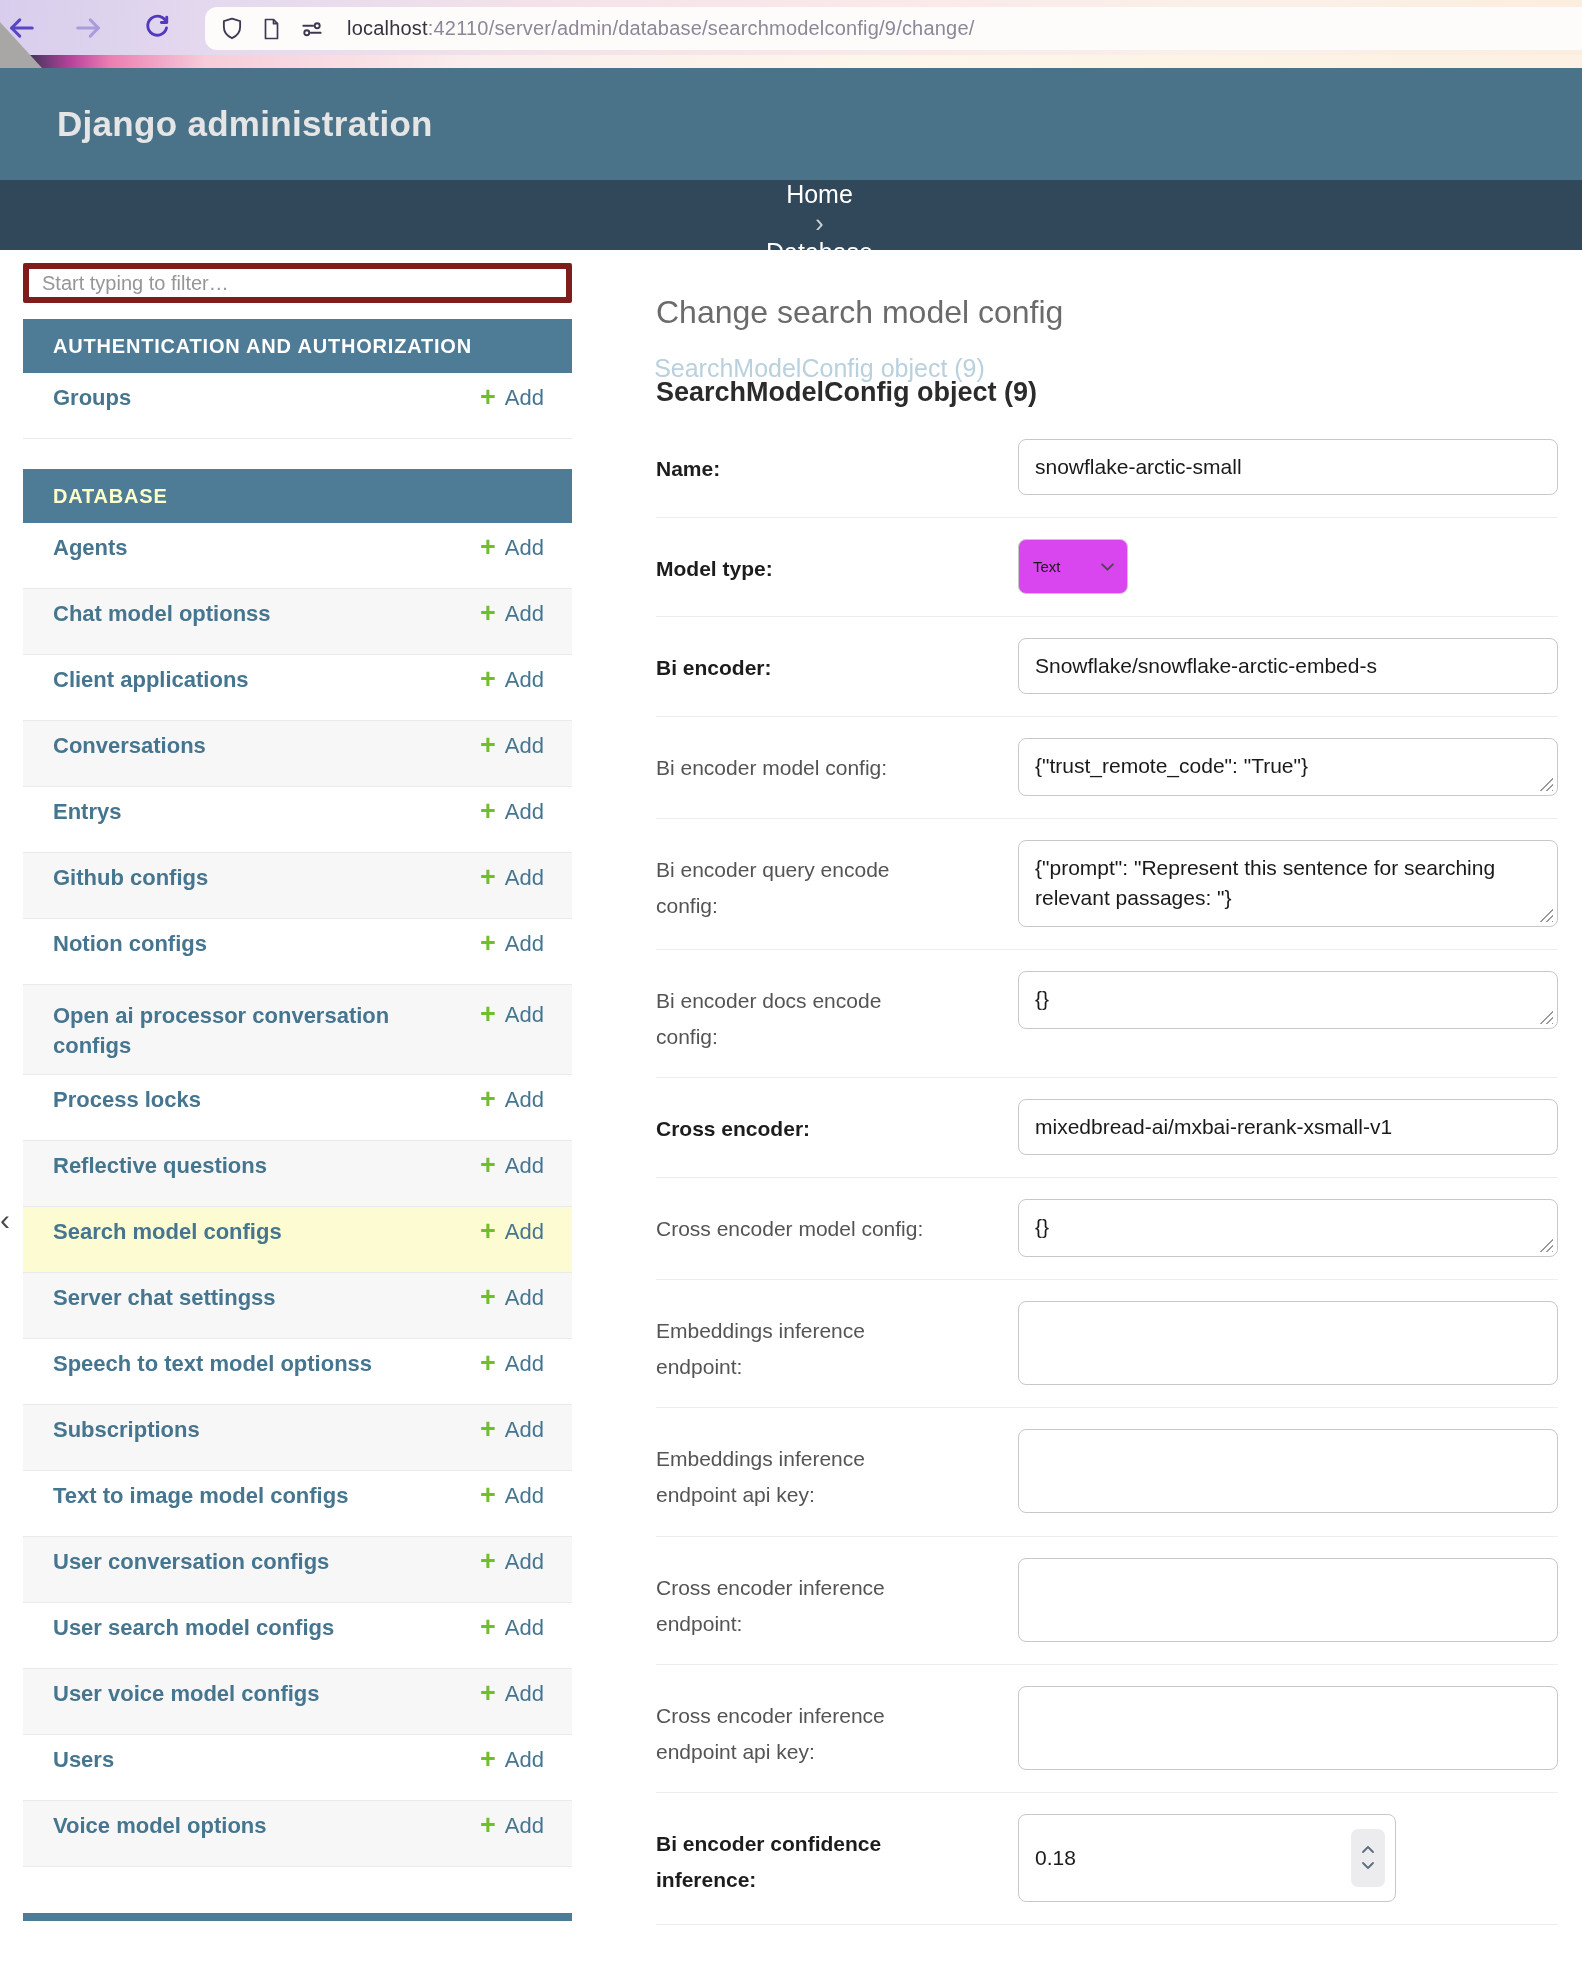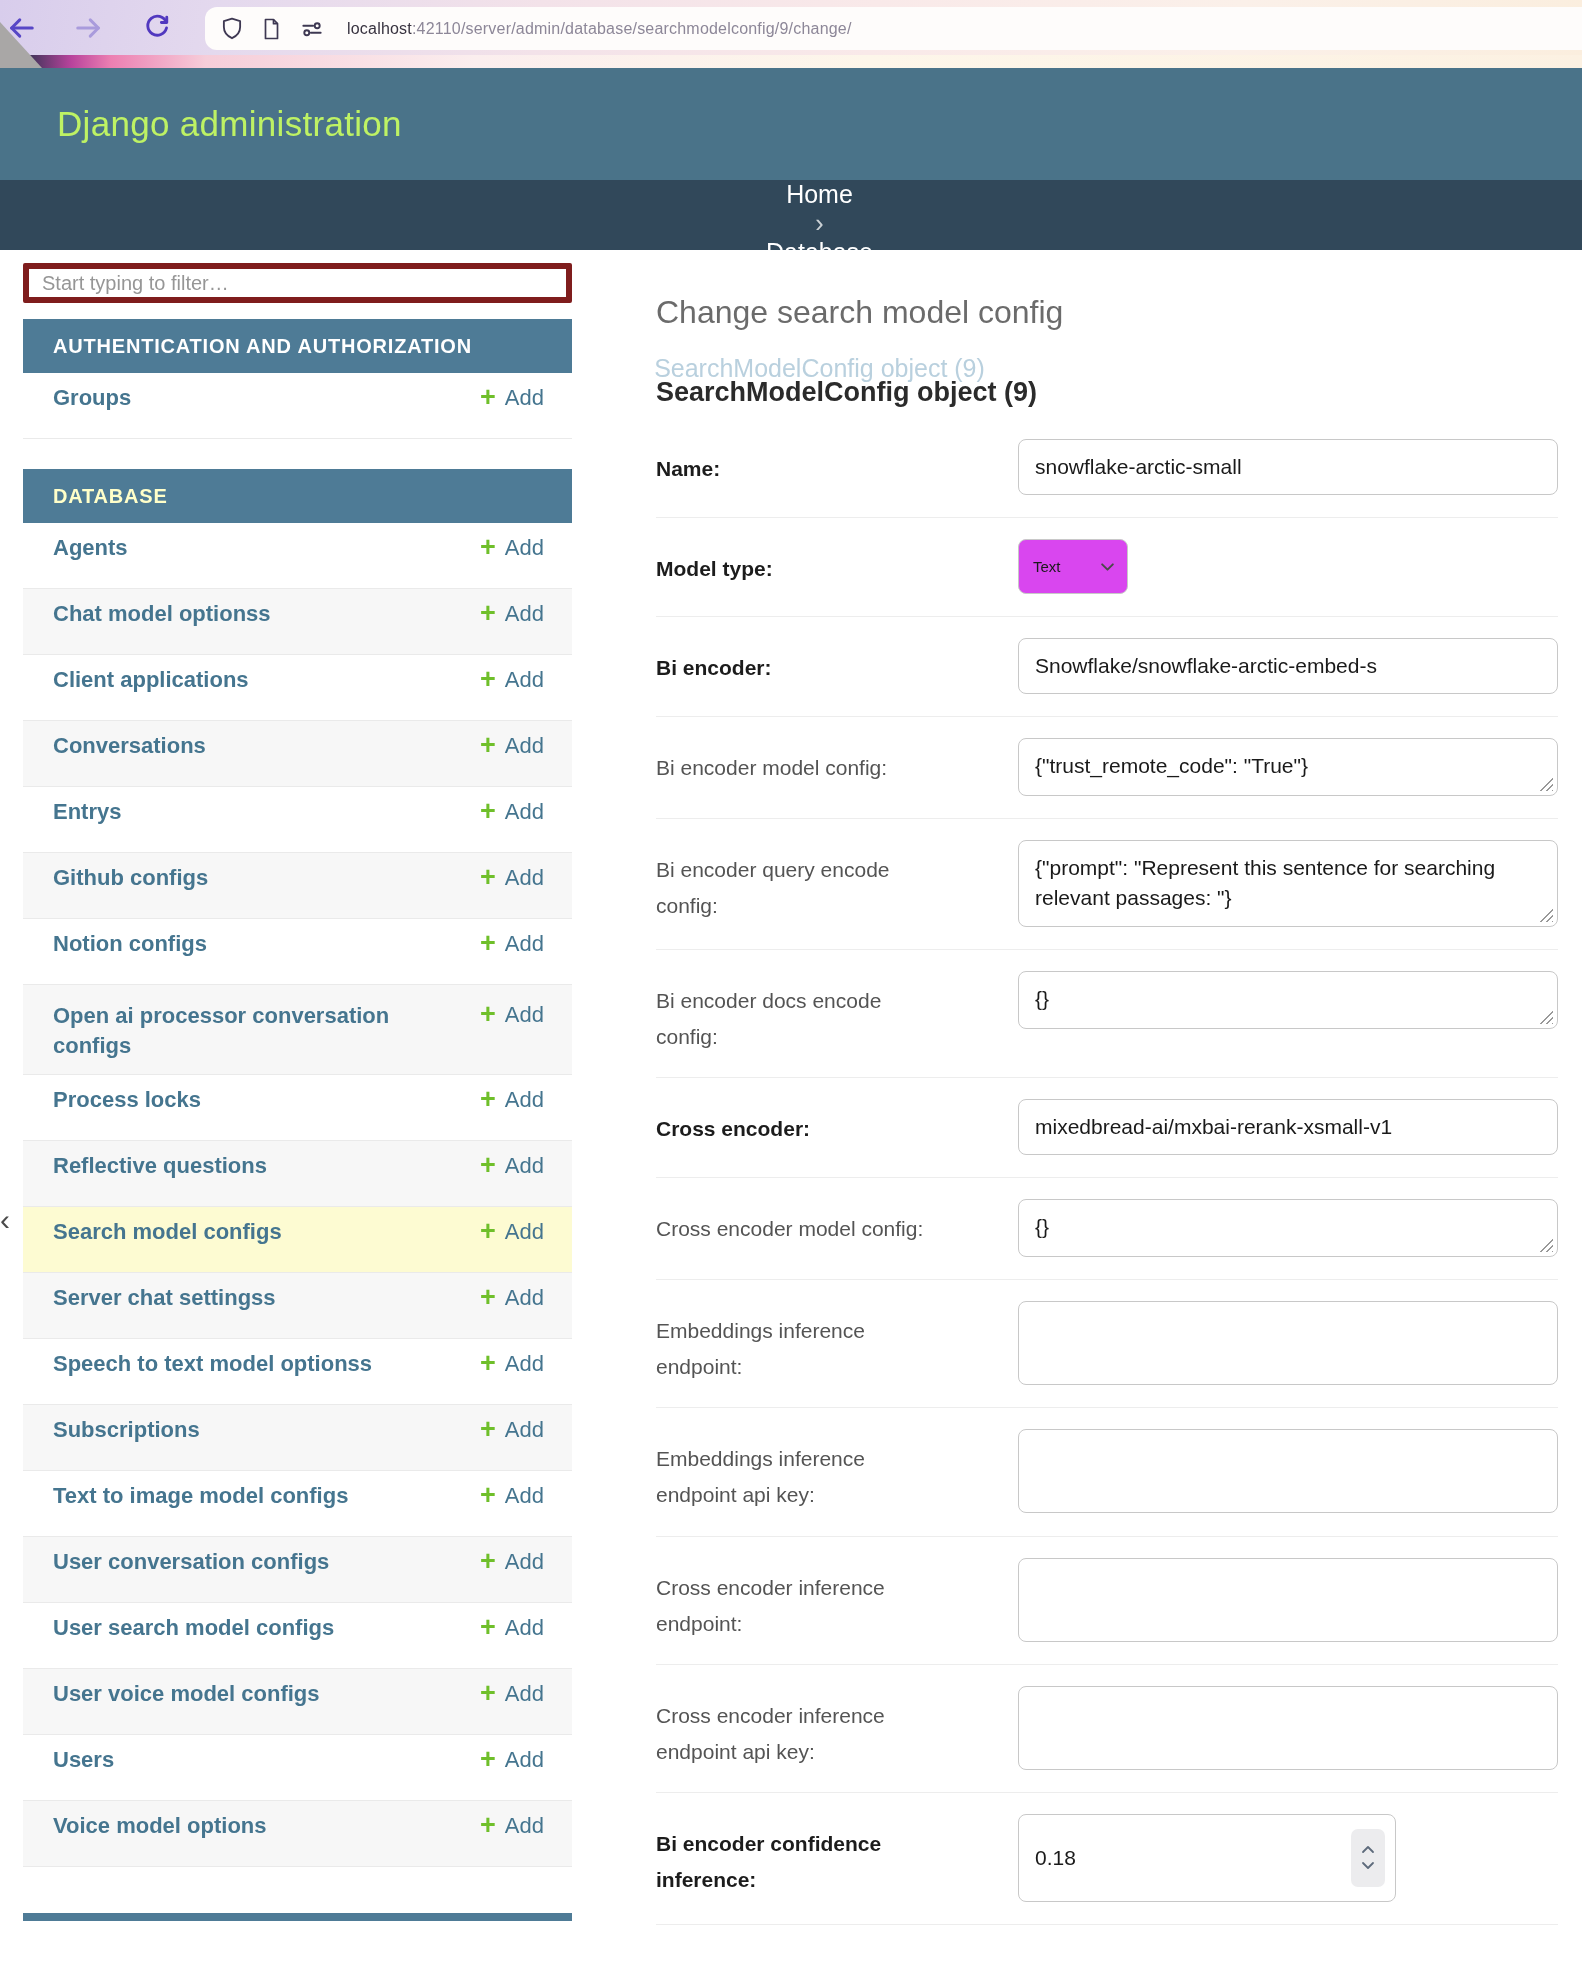--- a/index.html
+++ b/index.html
@@ -15,27 +15,27 @@
     background:linear-gradient(100deg,#d8cdec 0%,#e4d9ee 14%,#f3e2e9 34%,#f9e9e9 55%,#fbf0e9 78%,#fbeede 100%); }
   .theme-strip { position:absolute; left:0; right:0; bottom:0; height:13px;
     background:linear-gradient(90deg,#cfc3e8 0%,#47355e 2%,#b8439c 4.5%,#ec7fb2 7%,#f6cdd9 13%,#fbeeee 30%,#fdf6ea 55%,#fcf1e2 100%); }
   .corner-wedge { position:absolute; left:0; bottom:0; width:0; height:0;
     border-left:42px solid #a9a7a6; border-top:46px solid transparent; z-index:3; }
   .nav-icons { position:absolute; left:6px; top:0; height:55px; display:flex; align-items:center; z-index:2; }
   .nav-icons .nav-btn { width:30px; height:30px; margin-right:38px; display:flex; align-items:center; justify-content:center; }
   .url-pill { position:absolute; left:205px; right:-12px; top:7px; height:43px; z-index:2;
     background:#fefcfb; border-radius:12px; display:flex; align-items:center; padding:0 14px; }
   .url-pill .pill-icon { width:26px; height:26px; margin-right:14px; flex:none; display:flex; align-items:center; }
-  .url-text { font-size:16px; letter-spacing:.2px; white-space:nowrap; margin-left:8px; }
+  .url-text { font-size:20px; letter-spacing:.2px; white-space:nowrap; margin-left:8px; }
   .url-text .host { color:#37323f; }
   .url-text .rest { color:#8d8798; }
 
   
   .django-header { height:112px; background:#4a7389; display:flex; align-items:center; padding-left:57px; }
-  .django-header .brand { color:#bef264; font-size:35px; font-weight:400; letter-spacing:.3px; }
+  .django-header .brand { color:#e5e5e5; font-size:35px; font-weight:700; letter-spacing:.3px; }
 
   .breadcrumbs { height:70px; background:#31485a; display:flex; align-items:center; padding-left:57px; font-size:25px;flex-direction:column; }
   .breadcrumbs a { color:#ffffff; text-decoration:none; }
   .crumb-sep { color:rgba(255,255,255,.75); margin:0 12px; }
   .crumb-current { color:#b9d0de; }
 
   
   .layout { display:flex; align-items:flex-start; background:#fff; }
 
   

